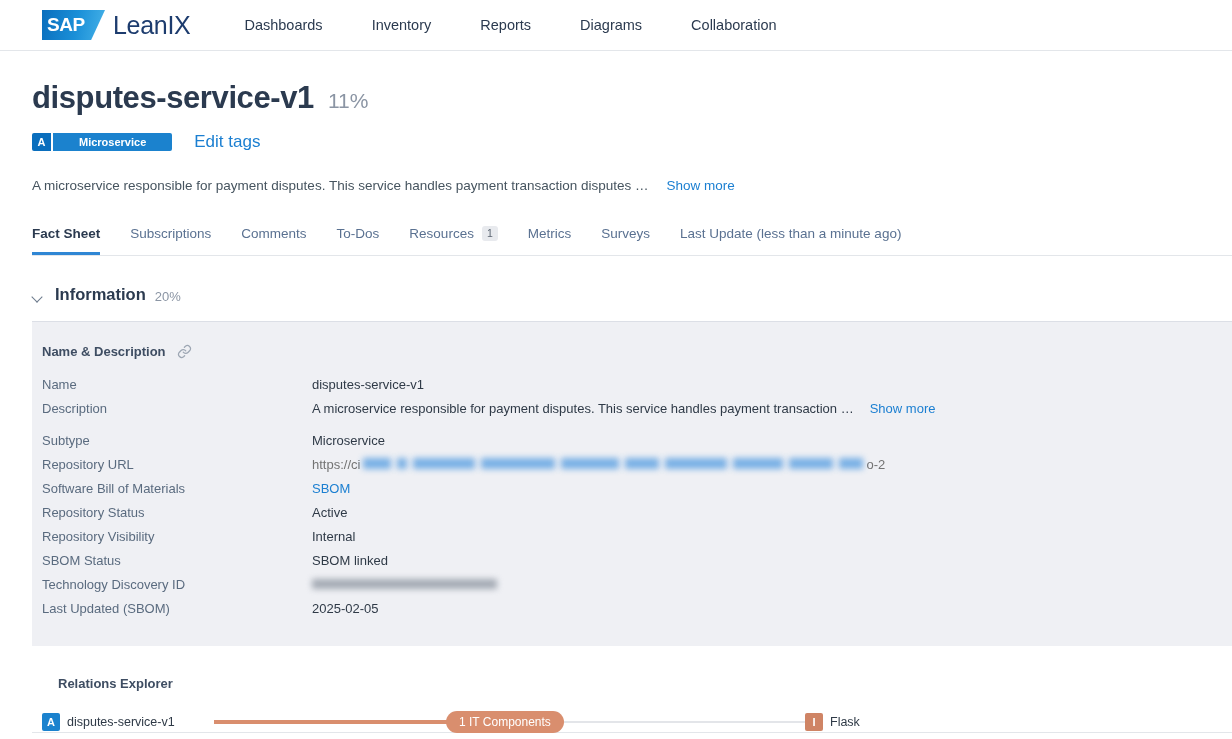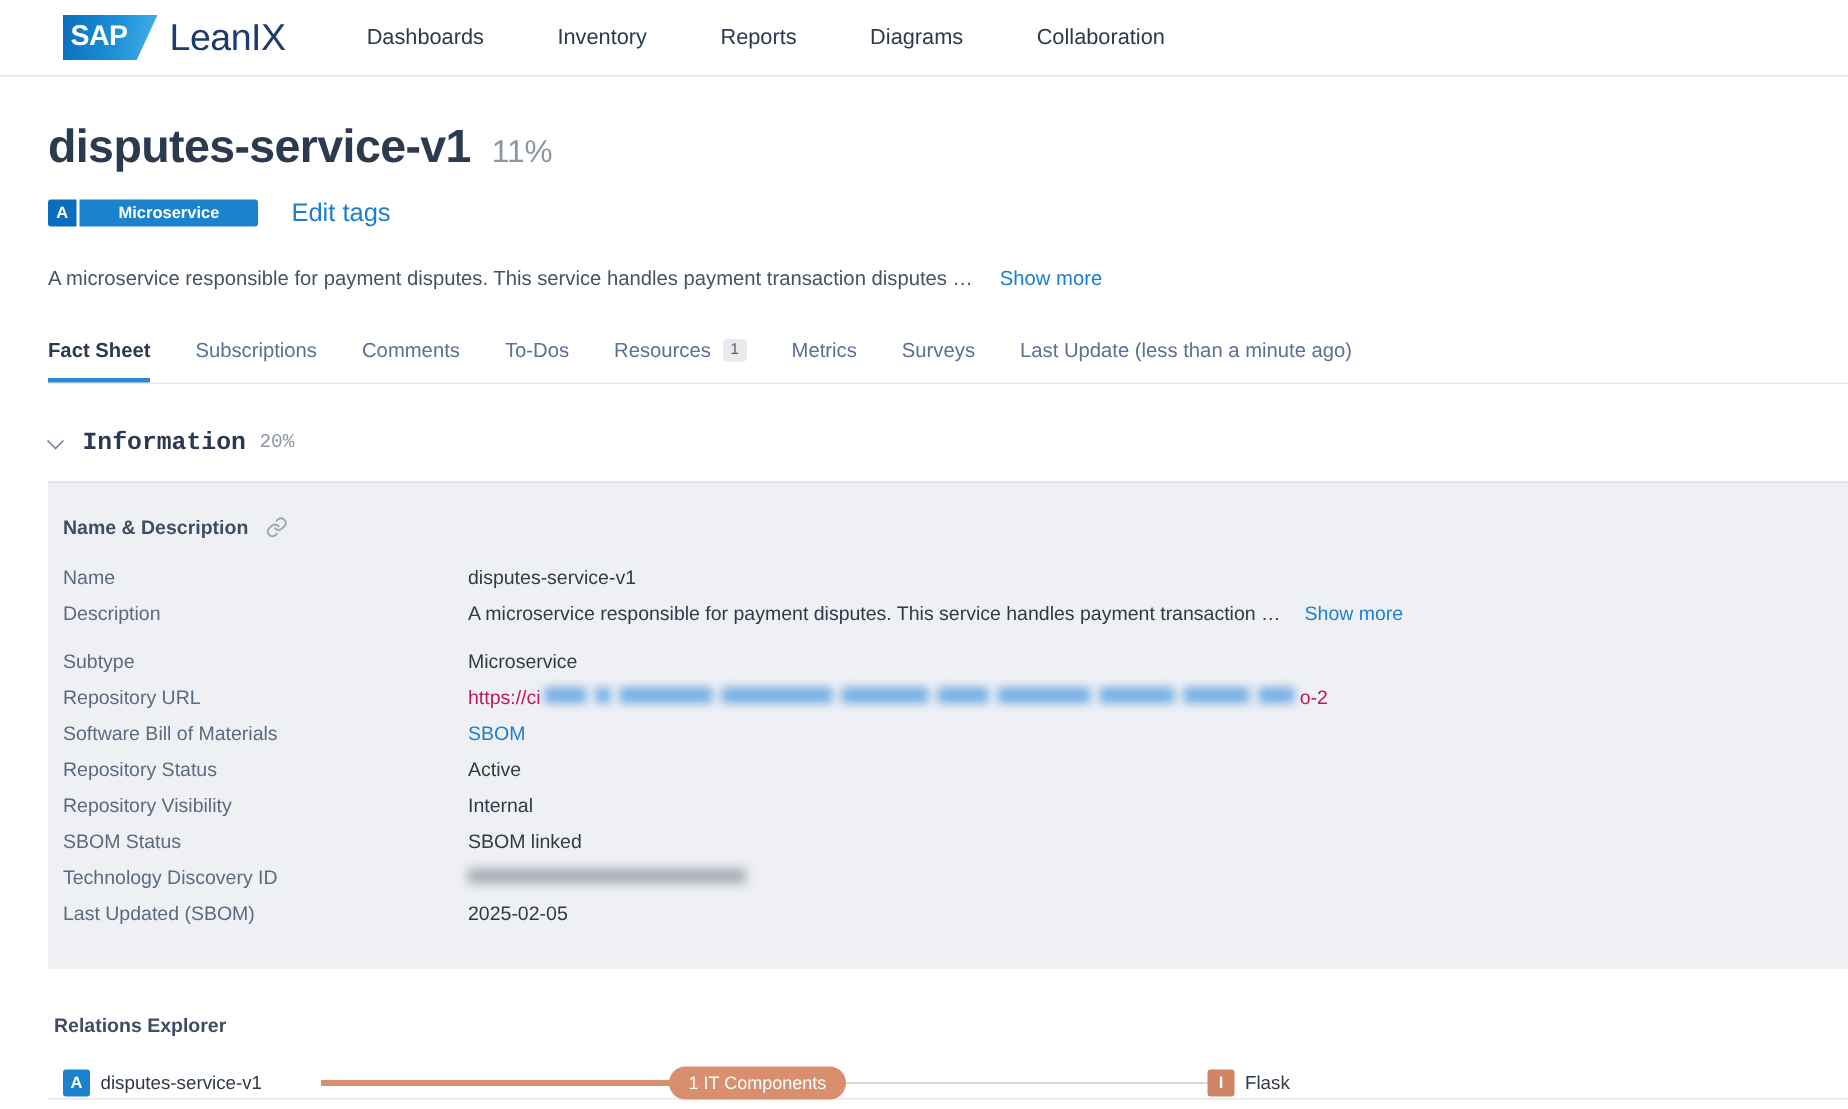--- a/index.html
+++ b/index.html
@@ -169,25 +169,24 @@
     color: #5b6572;
     font-size: 10.5px;
     border-radius: 3px;
     padding: 1px 5px;
     line-height: 13px;
   }
 
   
   .section-head {
     display: flex;
-    align-items: center;
+    align-items: flex-end;
     gap: 9px;
     margin: 29px 0 0 32px;
     cursor: pointer;
-    font-family: Liberation Mono, monospace;
   }
   .chevron {
     width: 12px; height: 12px;
     display: inline-block;
     position: relative;
     margin-right: 2px;
   }
   .chevron::before {
     content: "";
     position: absolute;
@@ -251,21 +250,21 @@
   .field-value a, .link-value {
     color: #1b7fd1;
     text-decoration: none;
     cursor: pointer;
   }
   .gap-row { height: 8px; }
 
   .redacted-url {
     display: inline-flex;
     align-items: baseline;
-    color: #be185d;
+    color: #737373;
   }
   .blur-blue {
     display: inline-block;
     height: 11px;
     margin: 0 3px;
     background: #4a97e0;
     filter: blur(3.2px);
     opacity: .72;
     vertical-align: middle;
   }
@@ -281,21 +280,21 @@
   
   .relations {
     margin-left: 32px;
     margin-top: 30px;
     width: 1200px;
   }
   .relations-title {
     font-size: 13px;
     font-weight: bold;
     color: #3e4d62;
-    margin-left: 4px;
+    margin-left: 26px;
   }
   .rel-graph {
     position: relative;
     height: 34px;
     margin-top: 14px;
     margin-left: 10px;
   }
   .rel-node {
     position: absolute;
     display: flex;

